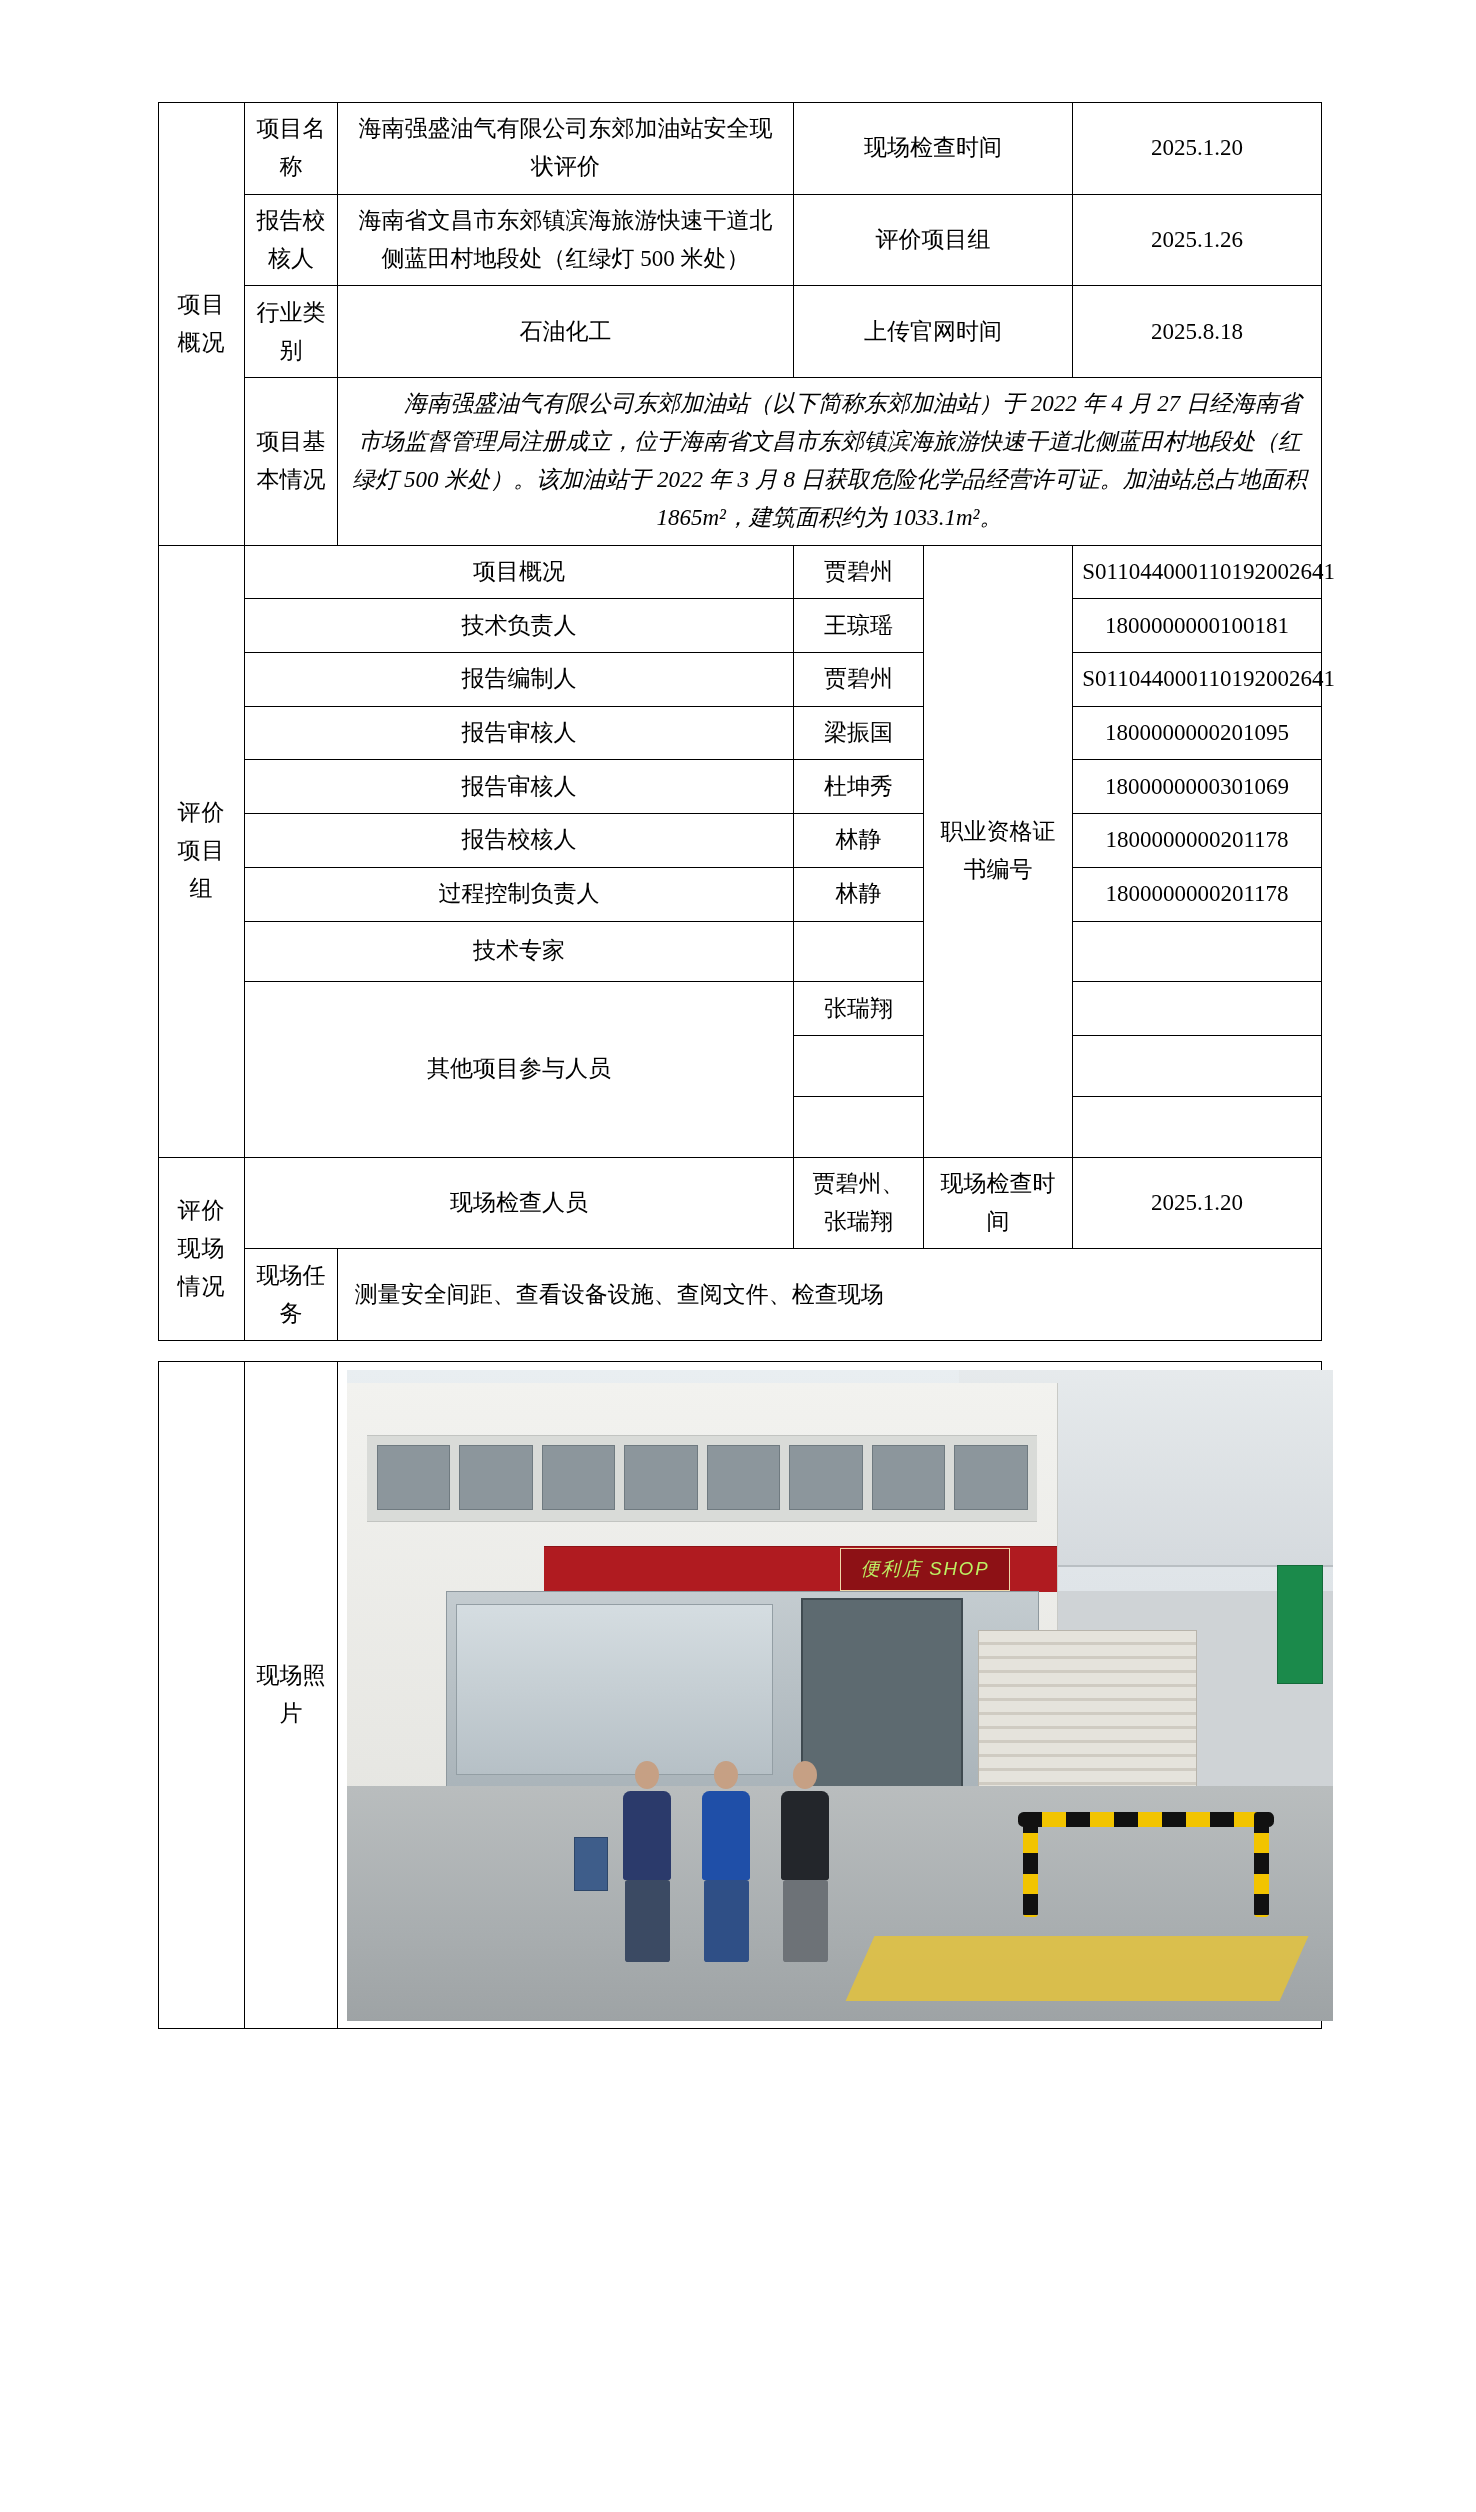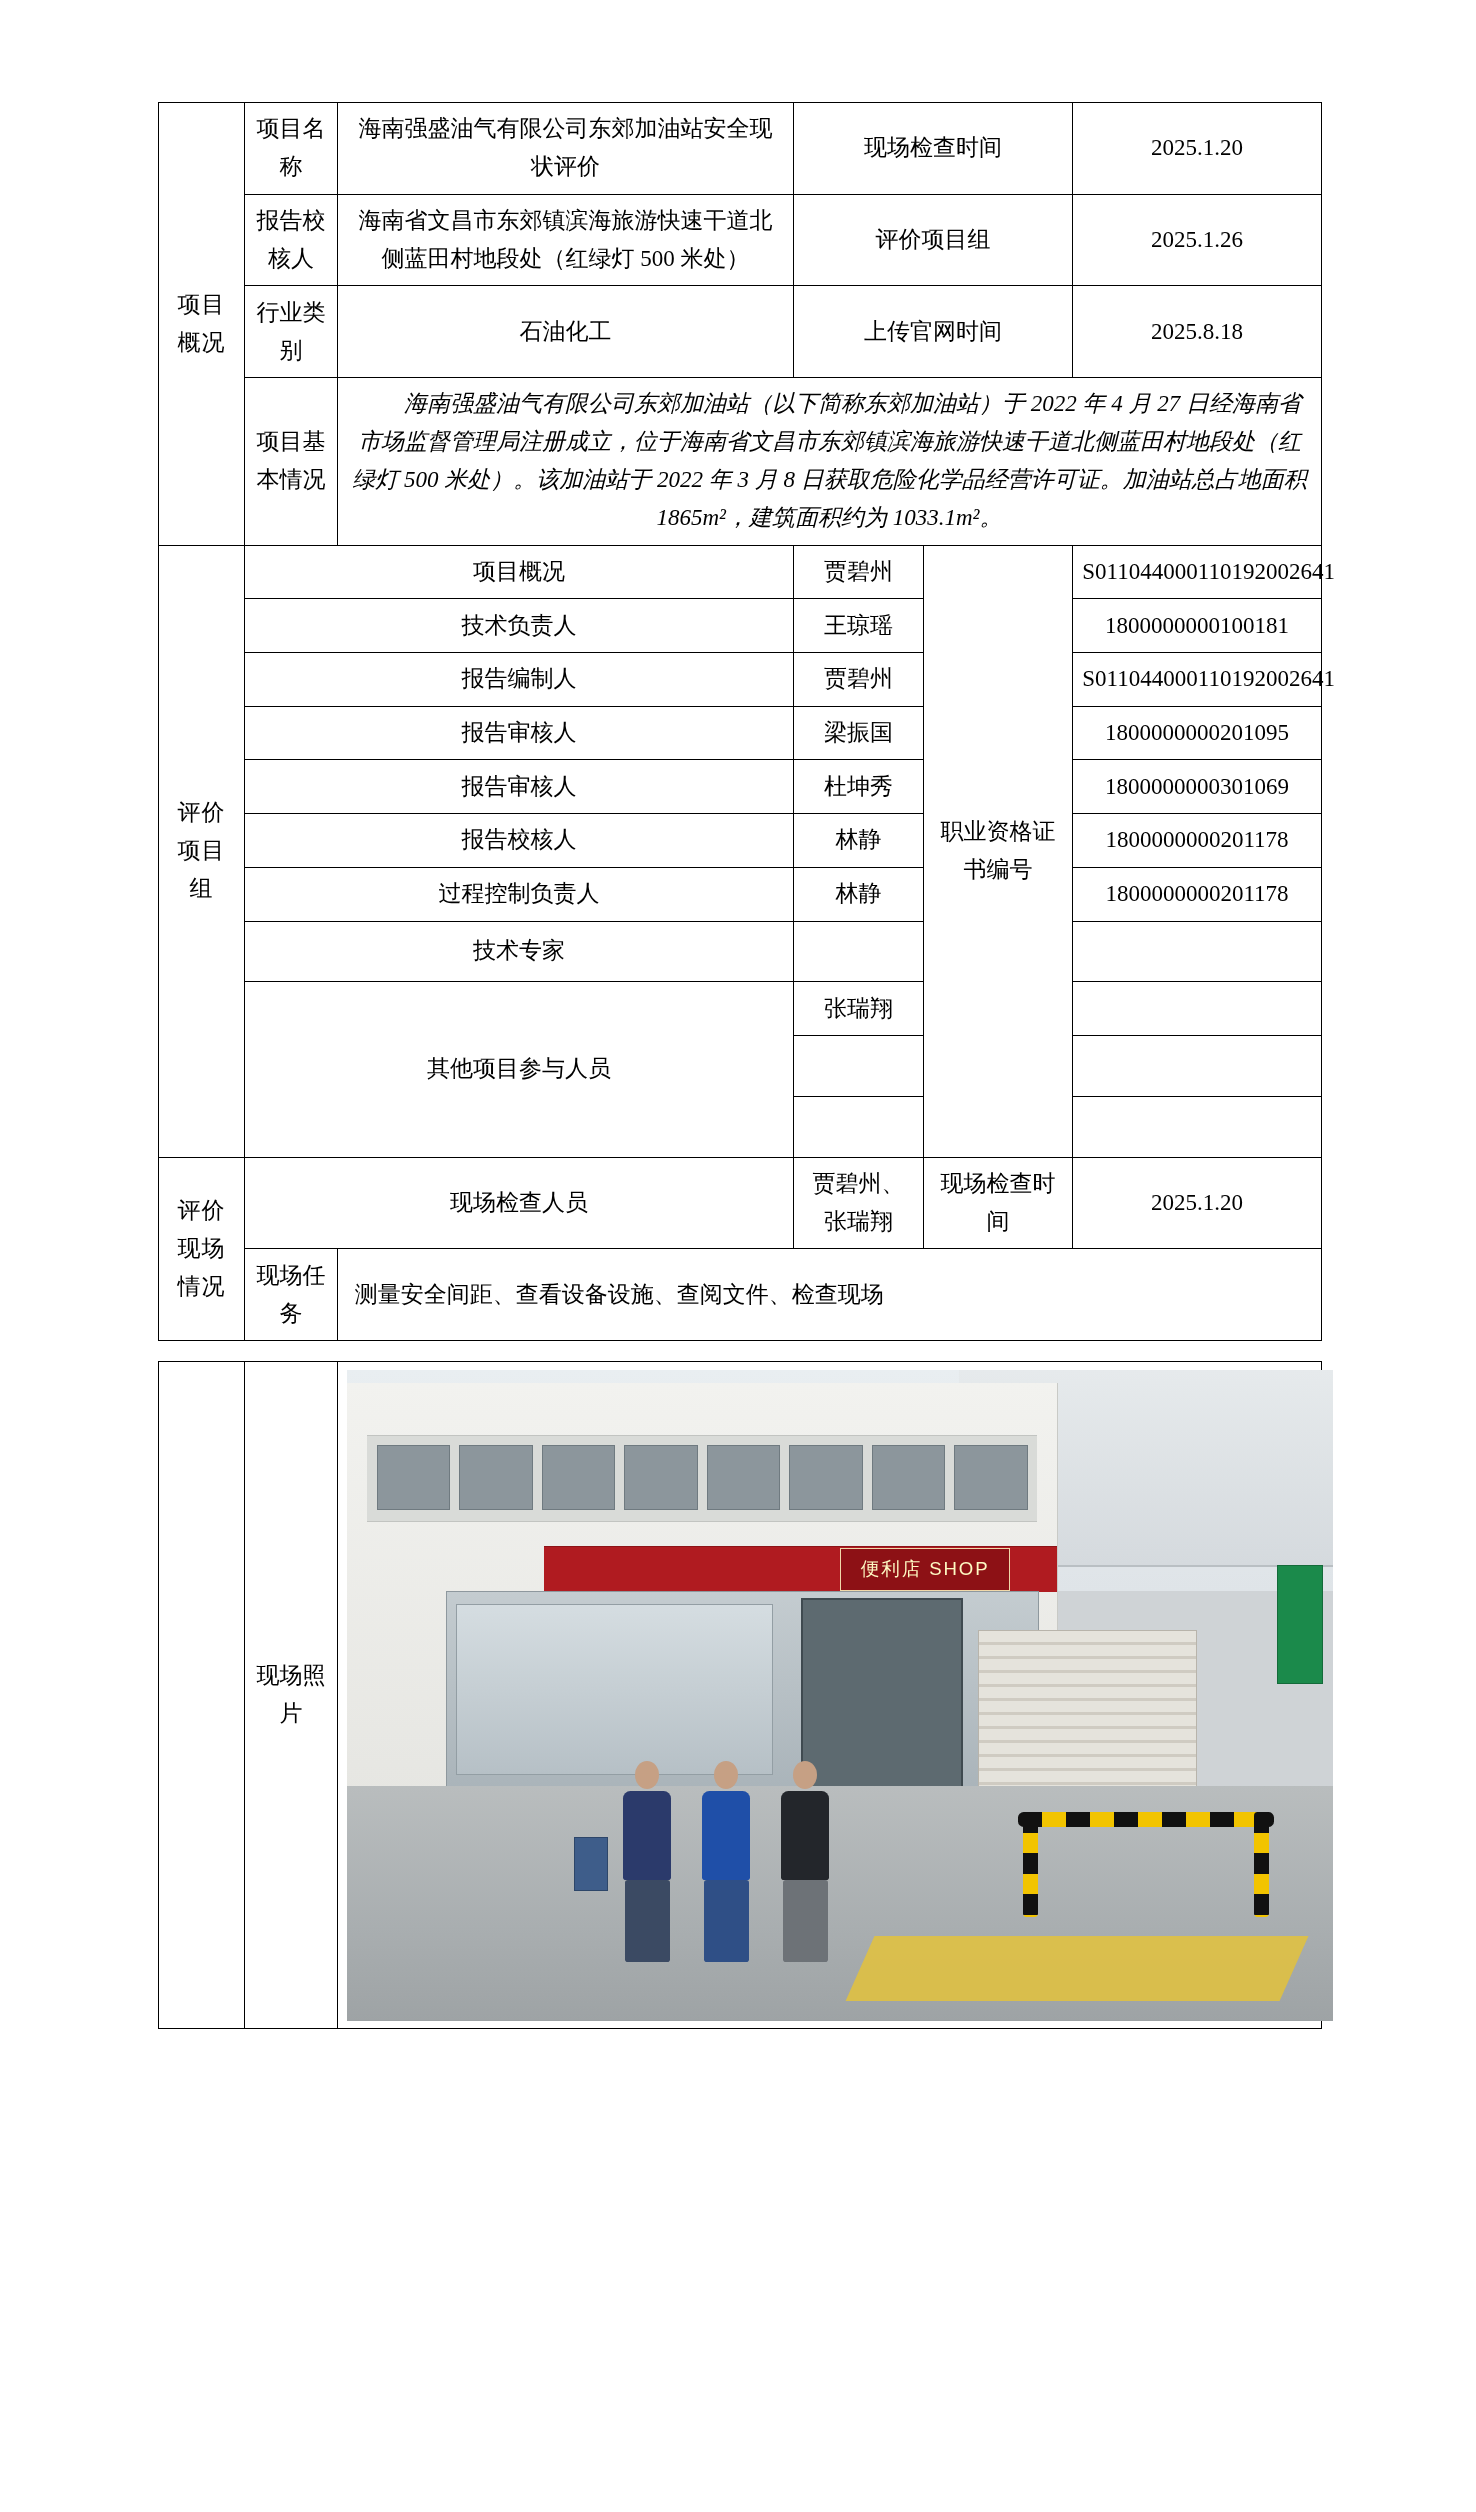--- a/index.html
+++ b/index.html
@@ -99,24 +99,24 @@
   .win-row i {
     flex: 1; background: #8c969c; border: 1.9px solid #6f7a80; display: block;
   }
   .red-band {
     position: absolute; left: 20%; top: 27%; width: 52%; height: 7%;
     background: #b01b20;
     border-top: 1.9px solid #8c1317;
   }
   .shop-sign {
     position: absolute; left: 50%; top: 27.4%; width: 17%; height: 6.2%;
-    background: #8d1115; color: #fef9c3;
+    background: #8d1115; color: #bef264;
     font-family: "Liberation Sans", sans-serif;
     font-size: 18.6px; display: flex; align-items: center; justify-content: center;
-    letter-spacing: 1.9px; border: 0.9px solid #f0d9aa;
+    letter-spacing: 1.9px; border: 0.9px solid #f0d9aa; font-style: italic;
   }
   .green-sign {
     position: absolute; right: 1%; top: 30%; width: 4.5%; height: 18%;
     background: #1b8a4b; border: 1.9px solid #146b3a;
   }
   .store-front {
     position: absolute; left: 10%; top: 34%; width: 60%; height: 30%;
     background: linear-gradient(180deg, #c4ccd0 0%, #aab4ba 100%);
     border: 1.9px solid #8e989e;
   }

